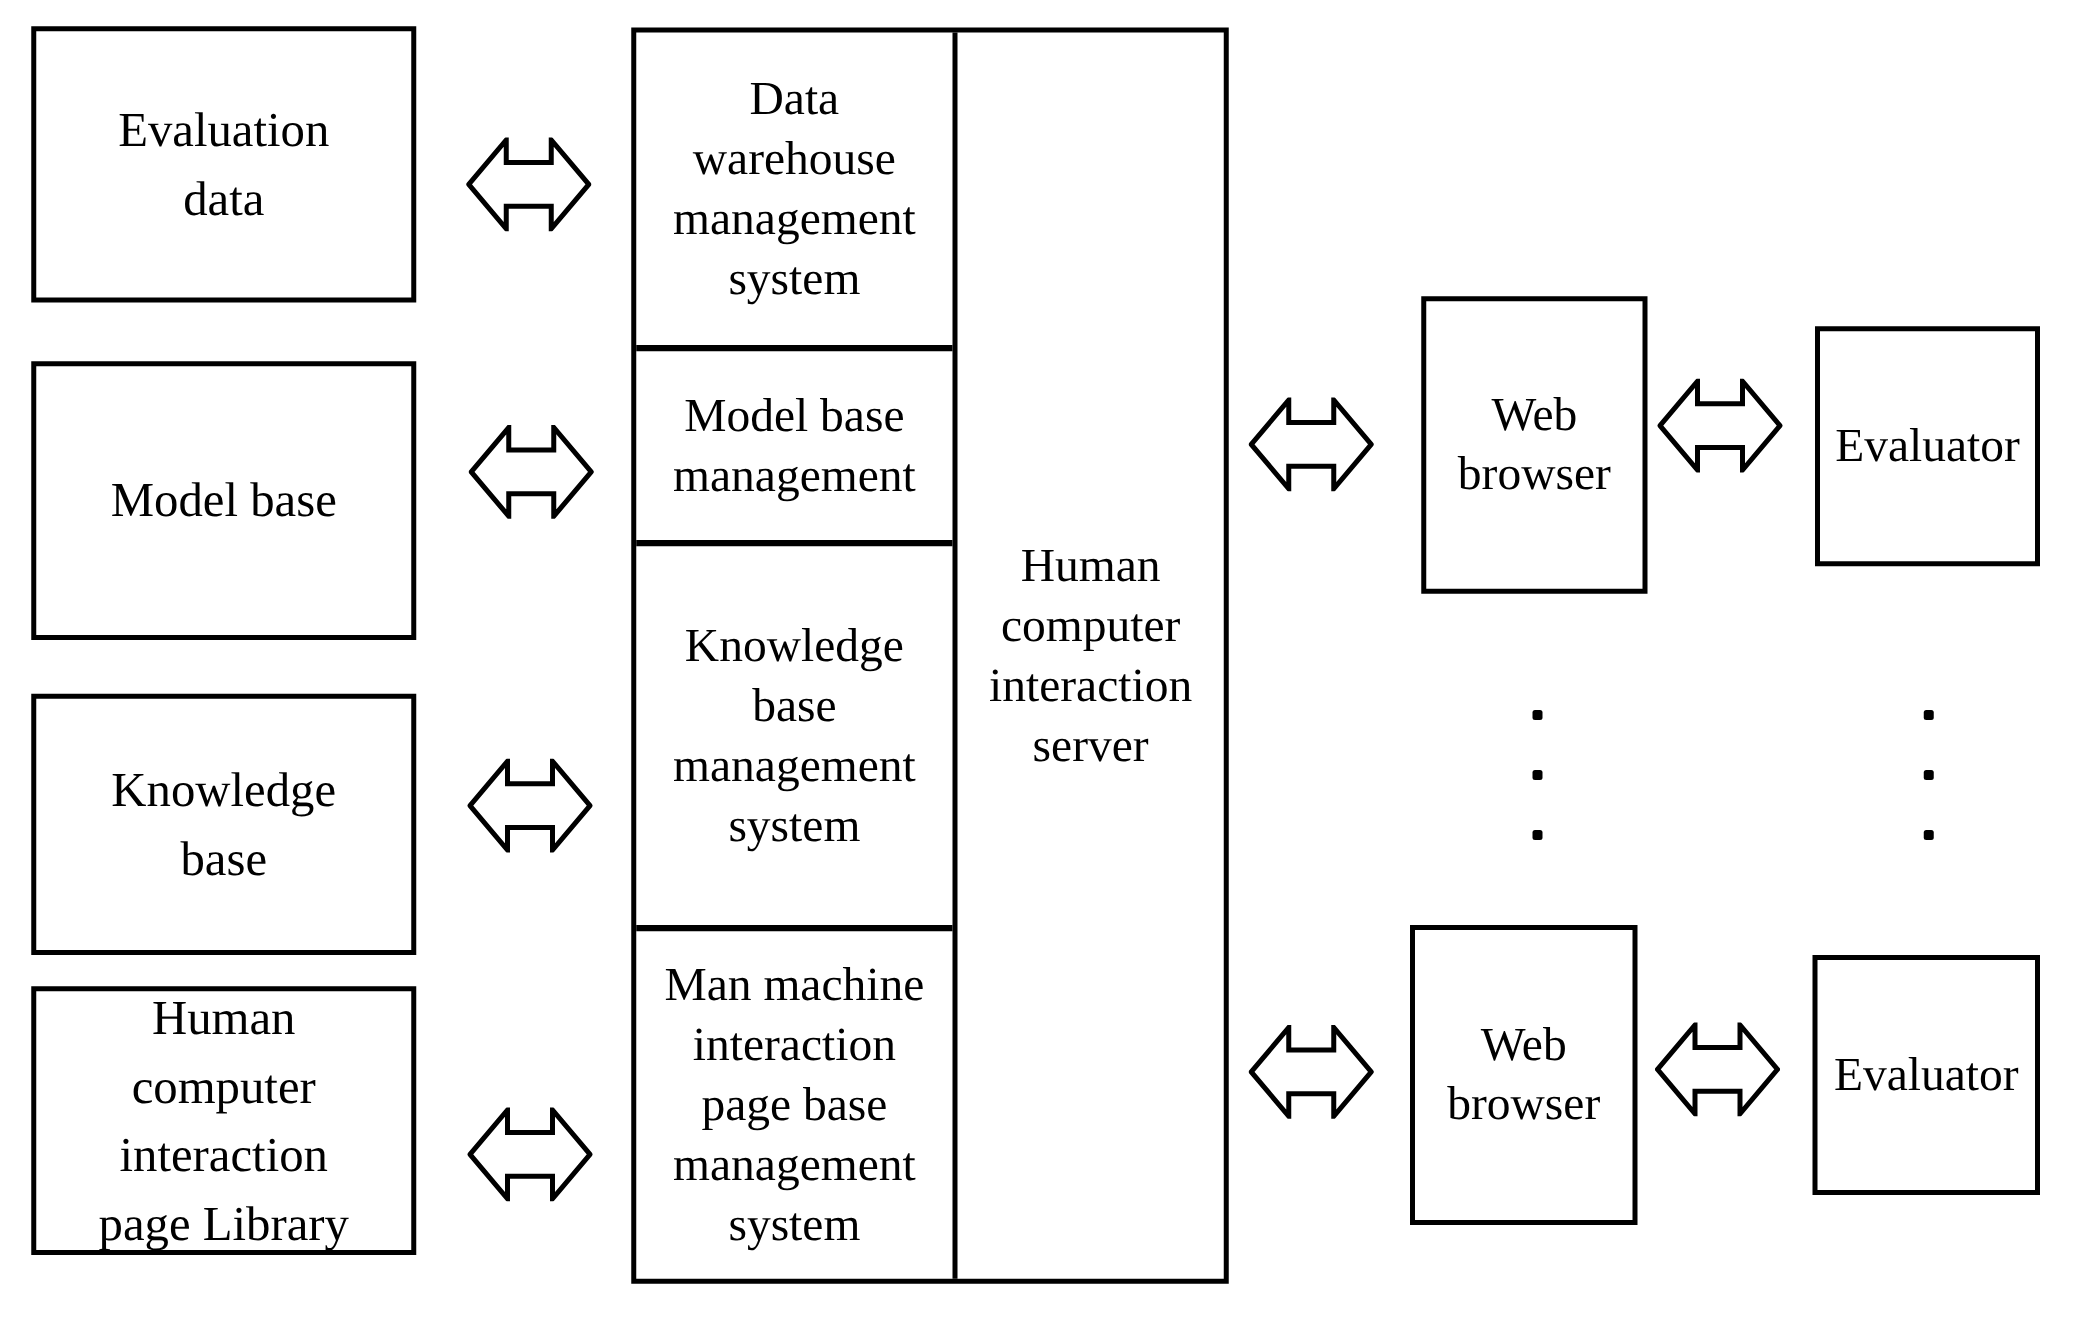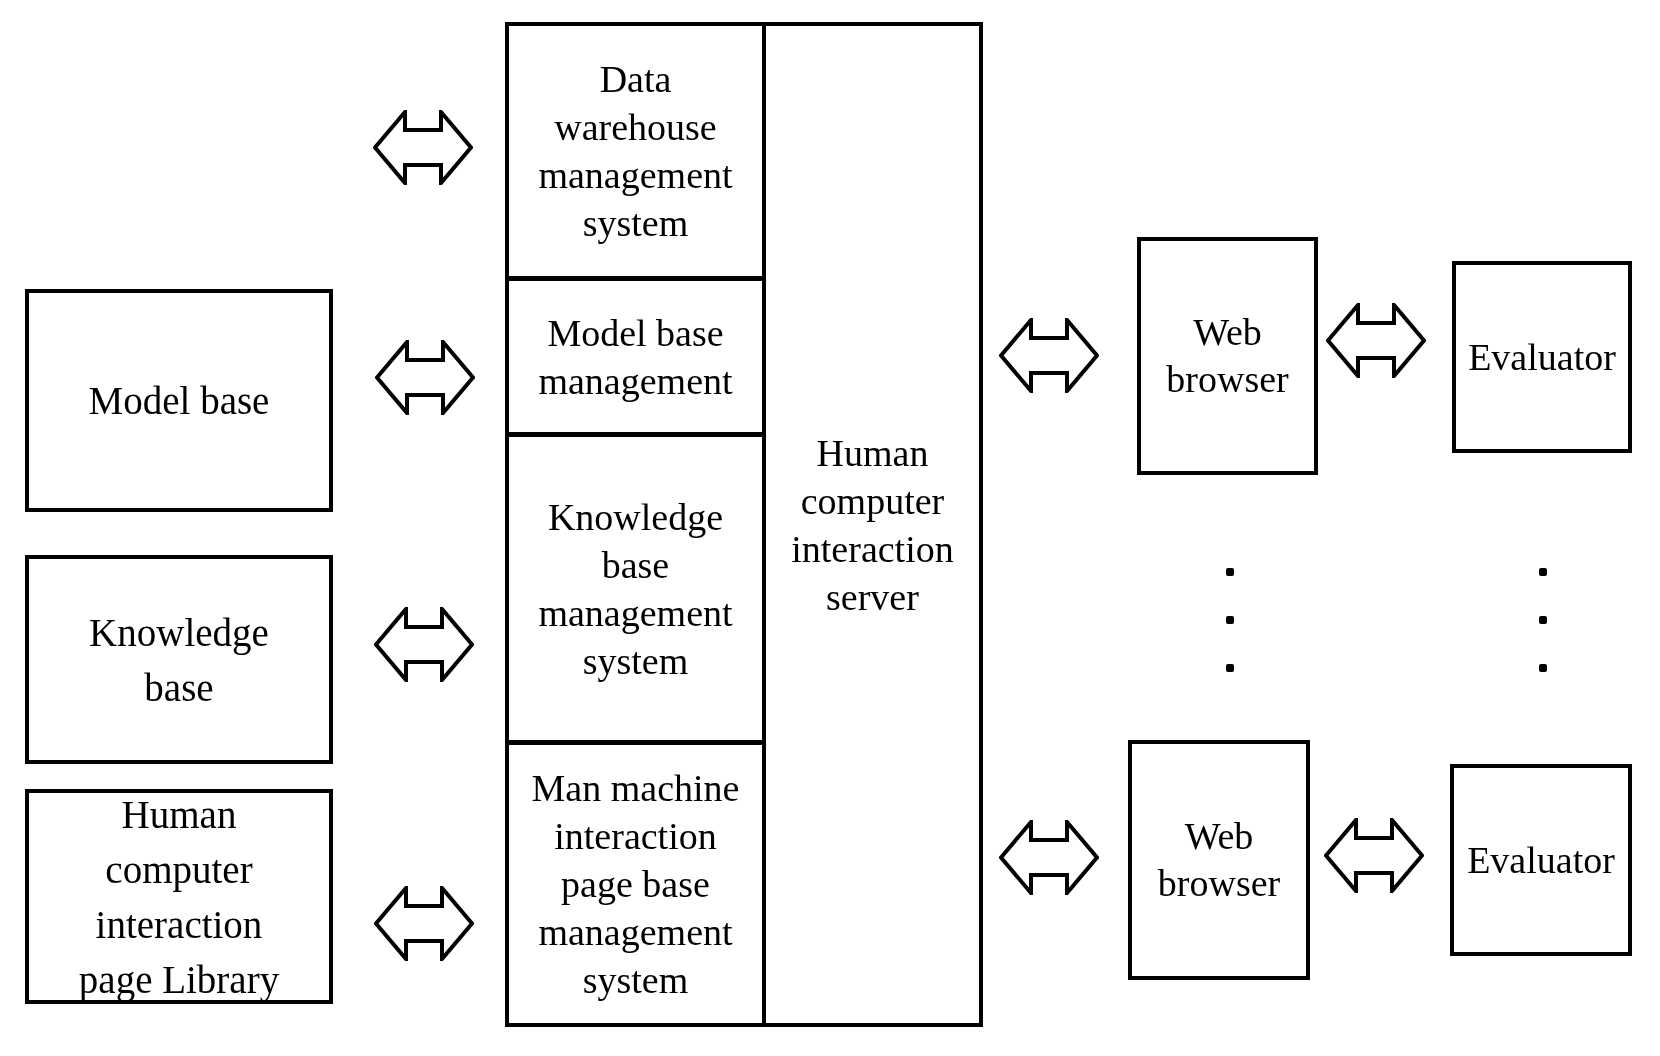--- a/index.html
+++ b/index.html
@@ -107,20 +107,24 @@
 <body>
 
 <div id="stage">
 
   <svg width="0" height="0" style="position:absolute" aria-hidden="true">
     <defs>
       <path id="dblarrow" d="M 2 37.5 L 32 2 L 32 20 L 68 20 L 68 2 L 98 37.5 L 68 73 L 68 55 L 32 55 L 32 73 Z" fill="#ffffff" stroke="#000000" stroke-width="4" stroke-linejoin="miter"></path>
     </defs>
   </svg>
 
+  <div class="box left-label" style="left:25px; top:21px; width:308px; height:221px;">
+    <span>Evaluation
+data</span>
+  </div>
 
   <div class="box left-label" style="left:25px; top:289px; width:308px; height:223px;">
     <span>Model base</span>
   </div>
 
   <div class="box left-label" style="left:25px; top:555px; width:308px; height:209px;">
     <span>Knowledge
 base</span>
   </div>
 

